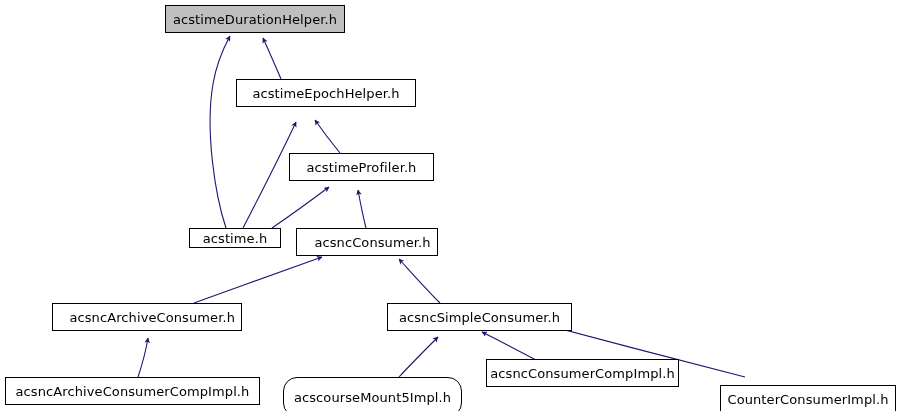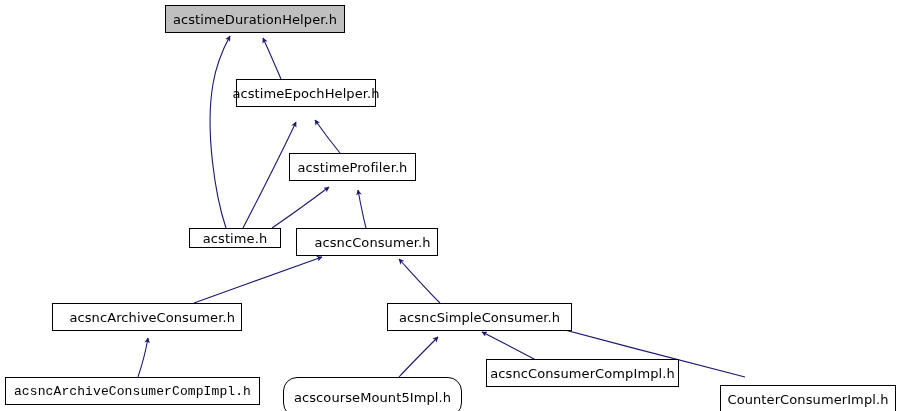--- a/index.html
+++ b/index.html
@@ -68,39 +68,39 @@
       <path d="M 194,303 C 235,288 289,269 322,257" fill="none" stroke="#191970" stroke-width="1.1" marker-end="url(#arrowhead)"></path>
       <path d="M 440,303 C 426,289 410,271 399,259" fill="none" stroke="#191970" stroke-width="1.1" marker-end="url(#arrowhead)"></path>
       <path d="M 138,377 C 142,365 146,350 148,338" fill="none" stroke="#191970" stroke-width="1.1" marker-end="url(#arrowhead)"></path>
       <path d="M 399,377 C 411,364 427,348 438,337" fill="none" stroke="#191970" stroke-width="1.1" marker-end="url(#arrowhead)"></path>
       <path d="M 568,377 C 540,362 504,343 482,332" fill="none" stroke="#191970" stroke-width="1.1" marker-end="url(#arrowhead)"></path>
       <path d="M 745,377 C 687,362 594,338 531,321" fill="none" stroke="#191970" stroke-width="1.1" marker-end="url(#arrowhead)"></path>
     </svg>
 <div class="node current" style="left: 165px; top: 5px; width: 180px; height: 28px;">
       <span class="node-label">acstimeDurationHelper.h</span>
     </div>
-    <div class="node" style="left: 236px; top: 79px; width: 140px; height: 28px;">
+    <div class="node" style="left: 236px; top: 79px; width: 180px; height: 28px;">
       <span class="node-label">acstimeEpochHelper.h</span>
     </div>
-    <div class="node" style="left: 289px; top: 153px; width: 127px; height: 28px;">
+    <div class="node" style="left: 289px; top: 153px; width: 145px; height: 28px;">
       <span class="node-label">acstimeProfiler.h</span>
     </div>
     <div class="node" style="left: 189px; top: 228px; width: 92px; height: 20px;">
       <span class="node-label">acstime.h</span>
     </div>
     <div class="node" style="left: 296px; top: 228px; width: 142px; height: 28px; padding-left: 11px;">
       <span class="node-label">acsncConsumer.h</span>
     </div>
     <div class="node" style="left: 52px; top: 303px; width: 190px; height: 28px; justify-content: flex-end;">
       <span class="node-label">acsncArchiveConsumer.h</span>
     </div>
     <div class="node" style="left: 387px; top: 303px; width: 185px; height: 28px;">
       <span class="node-label">acsncSimpleConsumer.h</span>
     </div>
-    <div class="node" style="left: 5px; top: 377px; width: 255px; height: 28px; font-family: Liberation Mono, monospace;">
+    <div class="node" style="left: 5px; top: 377px; width: 255px; height: 28px;">
       <span class="node-label">acsncArchiveConsumerCompImpl.h</span>
     </div>
     <div class="node" style="left: 283px; top: 377px; width: 179px; height: 40px; border-radius: 14px;">
       <span class="node-label">acscourseMount5Impl.h</span>
     </div>
     <div class="node" style="left: 486px; top: 359px; width: 193px; height: 28px;">
       <span class="node-label">acsncConsumerCompImpl.h</span>
     </div>
     <div class="node" style="left: 720px; top: 377px; width: 176px; height: 28px; margin-top: 8px;">
       <span class="node-label">CounterConsumerImpl.h</span>

